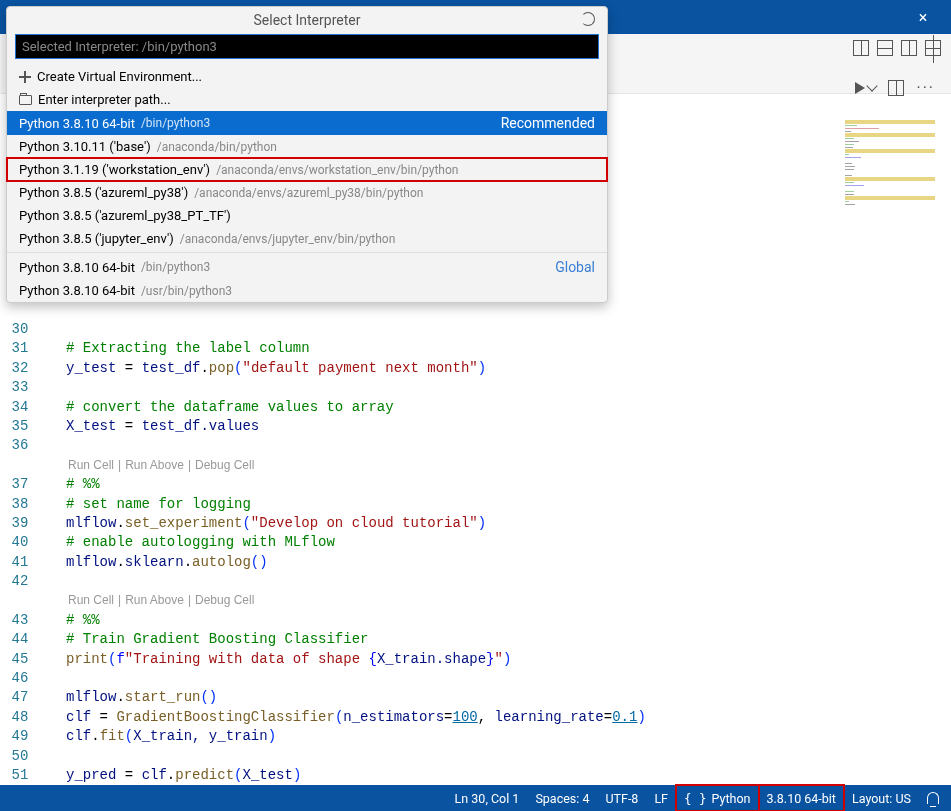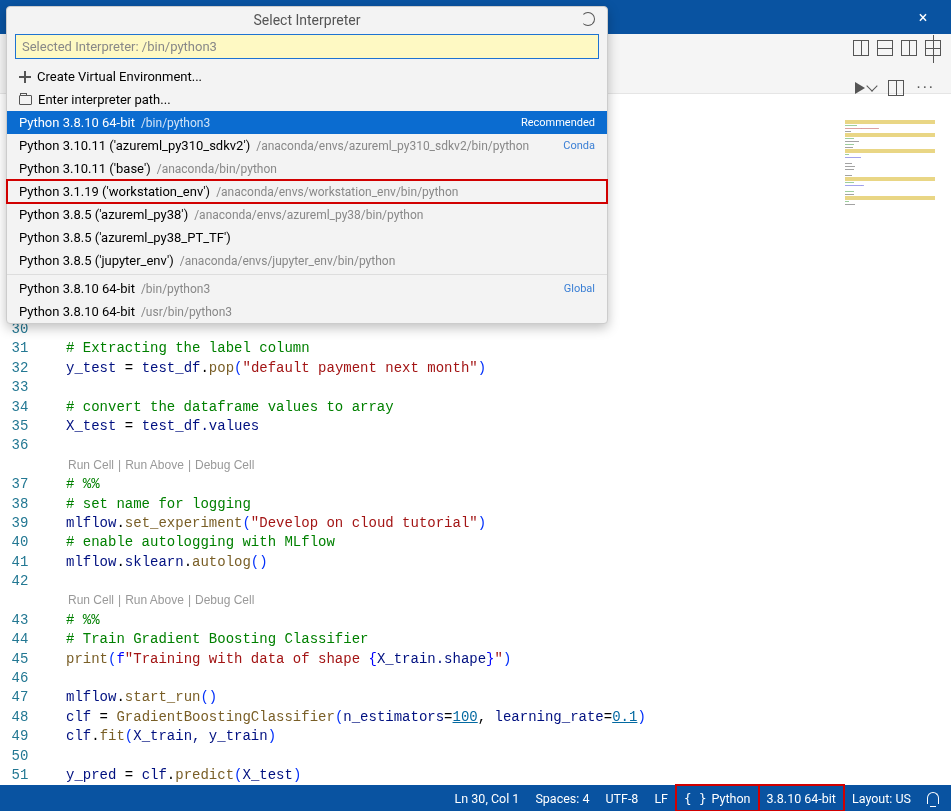--- a/index.html
+++ b/index.html
@@ -69,35 +69,35 @@
     right:12px;
     top:5px;
     width:14px;height:14px;
     border:1.5px solid #555;
     border-radius:50%;
     border-left-color:transparent;
   }
   .picker-input {
     margin: 2px 8px 6px;
     border: 1px solid #1e73d2;
-    background:#fef9c3;
+    background:#000000;
     padding:4px 6px;
     color:#888;
     font-size:13px;
   }
   .picker-item {
     padding:4px 12px;
     font-size:13px;
     display:flex;
     align-items:center;
     gap:6px;
     cursor:pointer;
   }
   .picker-item .meta { color:#888; font-size:12px; }
-  .picker-item .tag { margin-left:auto; color:#3a7fd5; font-size:11px;padding-left:13px;}
+  .picker-item .tag { margin-left:auto; color:#3a7fd5; font-size:14px;padding-left:13px;}
   .picker-item.selected { background:#0b6cd0; color:#fff; }
   .picker-item.selected .meta { color:#d2e5f8; }
   .picker-item.selected .tag { color:#fff; }
   .picker-item.boxed { outline:2px solid #d10000; outline-offset:-1px; }
   .picker-sep { height:1px; background:#ddd; margin:2px 0;}
   .plus-icn { width:12px;height:12px; position:relative;}
   .plus-icn::before,.plus-icn::after{content:'';position:absolute;background:#555;}
   .plus-icn::before{left:5px;top:0;width:2px;height:12px;}
   .plus-icn::after{top:5px;left:0;height:2px;width:12px;}
   .folder-icn{width:13px;height:10px;border:1.3px solid #555; border-radius:1px; position:relative;}
@@ -239,25 +239,20 @@
   </div>
   <div class="picker-item">
     <span class="folder-icn"></span>
     <span>Enter interpreter path...</span>
   </div>
   <div id="picker-list">
       <div class="picker-item selected">
         <span>Python 3.8.10 64-bit</span>
         <span class="meta"> /bin/python3</span>
         <span class="tag">Recommended</span>
-      </div>
-      <div class="picker-item">
-        <span>Python 3.10.11 ('azureml_py310_sdkv2')</span>
-        <span class="meta"> /anaconda/envs/azureml_py310_sdkv2/bin/python</span>
-        <span class="tag">Conda</span>
       </div>
       <div class="picker-item">
         <span>Python 3.10.11 ('base')</span>
         <span class="meta"> /anaconda/bin/python</span>
       </div>
       <div class="picker-item boxed">
         <span>Python 3.1.19 ('workstation_env')</span>
         <span class="meta"> /anaconda/envs/workstation_env/bin/python</span>
       </div>
       <div class="picker-item">

